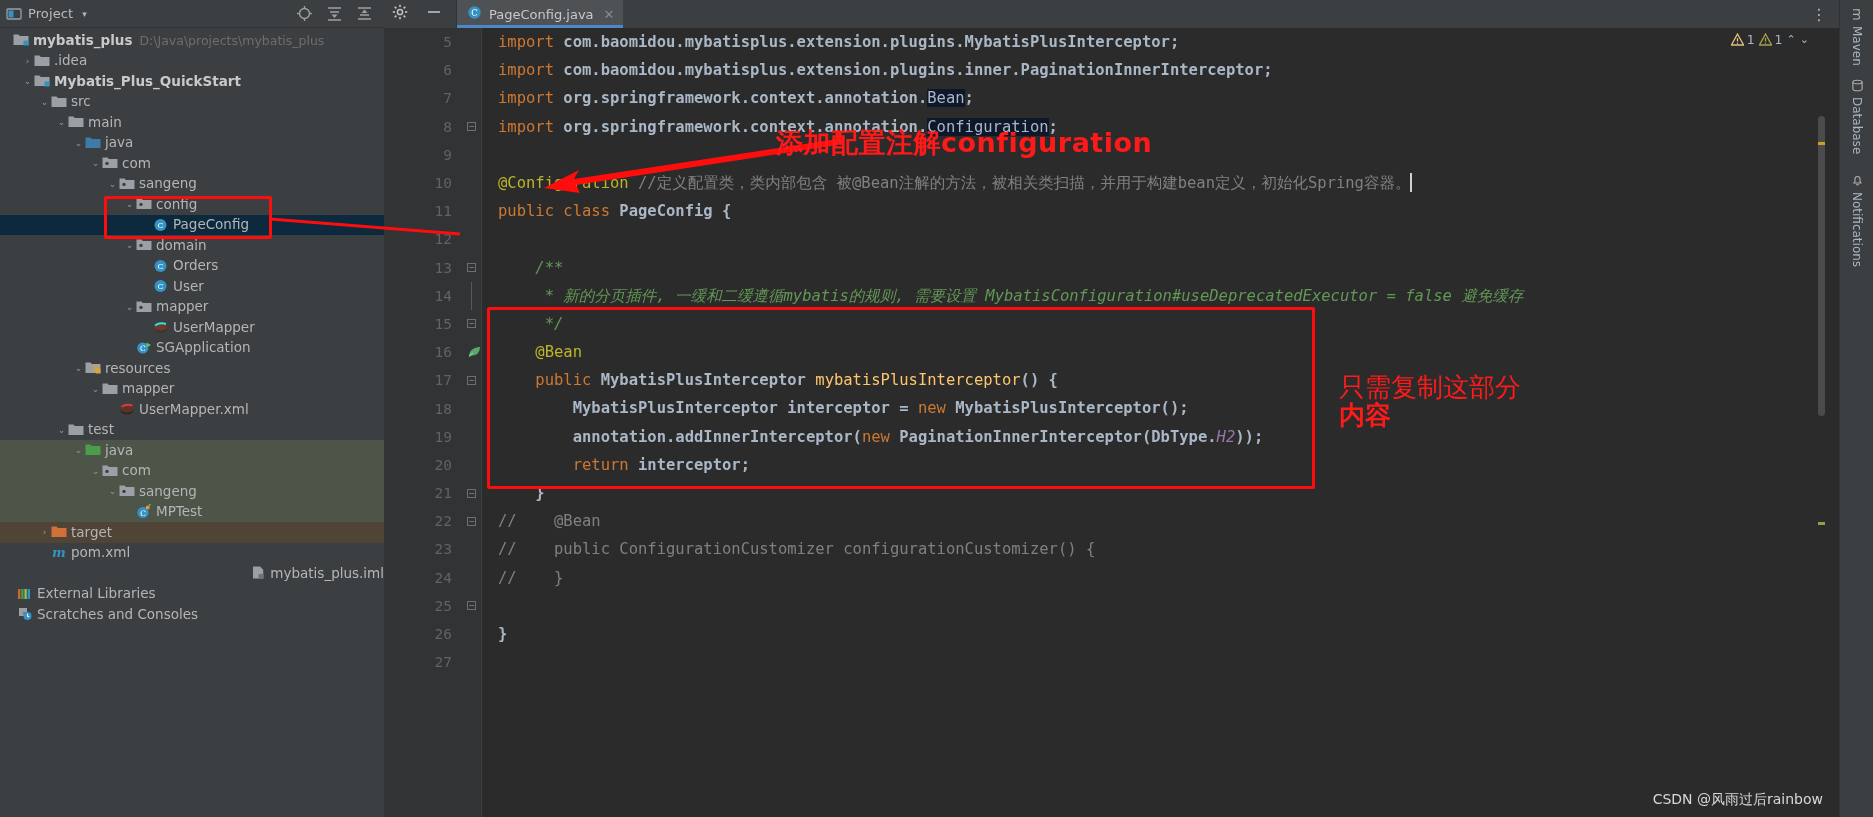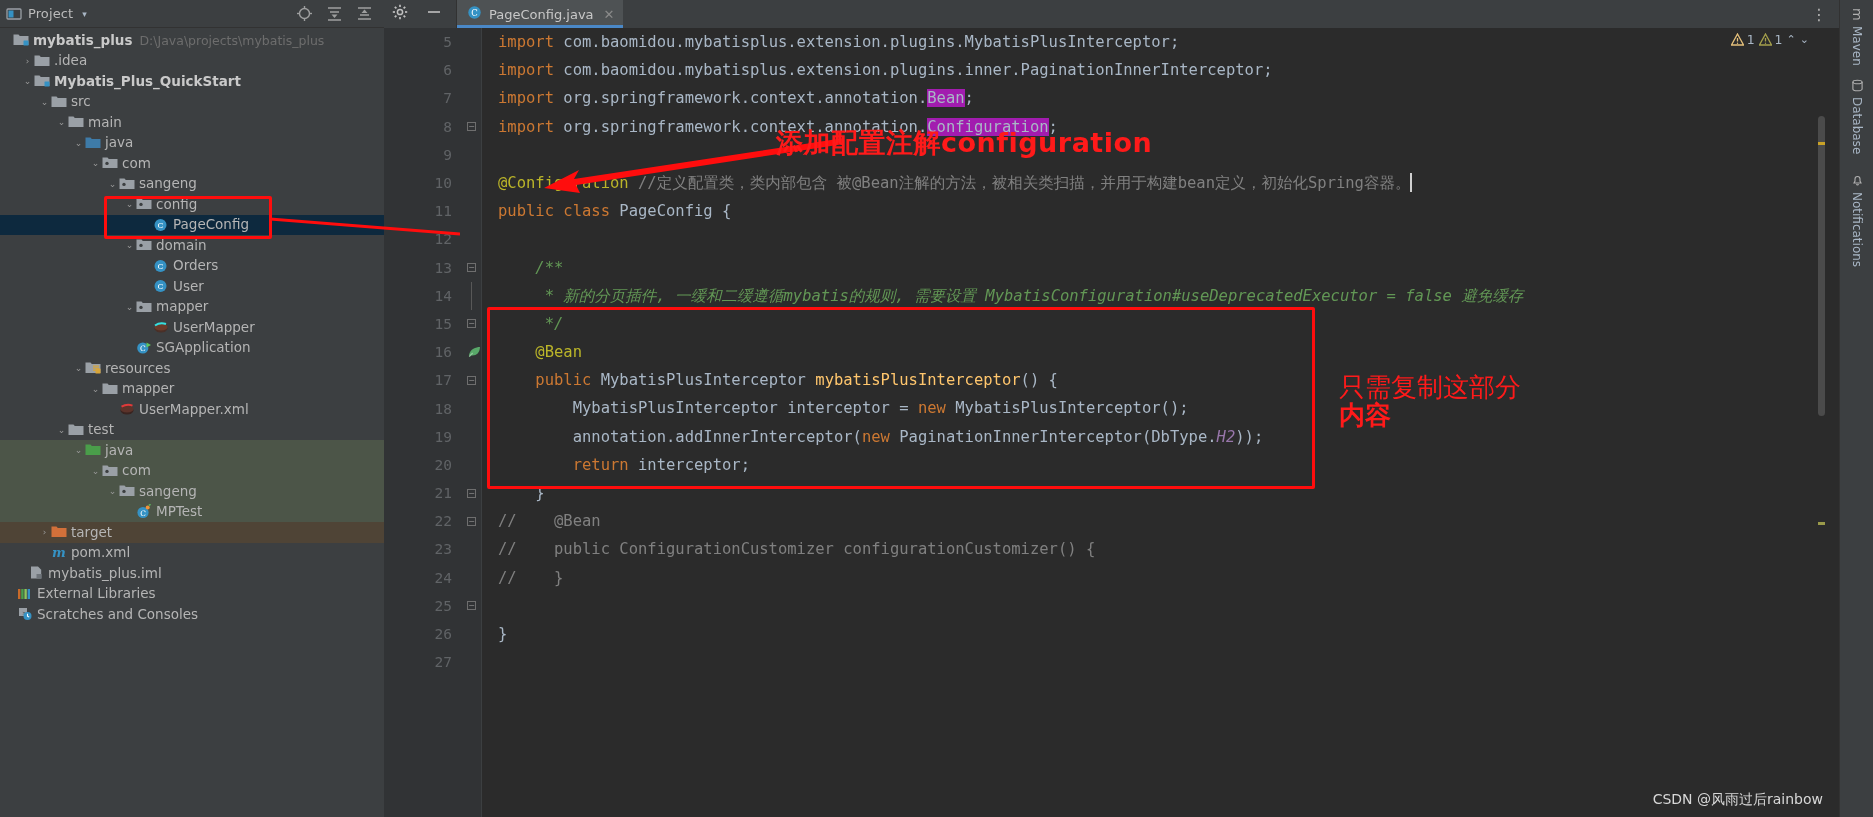--- a/index.html
+++ b/index.html
@@ -61,24 +61,24 @@
   .fold-bar { width:1px; height:28.2px; background:#585858; margin:0 auto; }
 
   #code { flex:1; position:relative; font-family:"DejaVu Sans Mono", monospace;
           font-size:15.5px; padding-left: 16px; overflow:hidden; }
   .cl { height:28.2px; line-height:28.2px; white-space:pre; color:#a9b7c6; }
 
   .kw { color:#cc7832; }
   .ann { color:#bbb529; }
   .cmt { color:#808080; }
   .cmt-green { color:#629755; font-style: italic; }
-  .cls { color:#a9b7c6; }
+  .cls { color:#a9b7c6;font-weight:bold; }
   .mth { color:#ffc66d; }
   .fld { color:#9876aa; font-style: italic; }
-  .hl-y { background:#a21caf; color:#a9b7c6; }
+  .hl-y { background:#0f172a; color:#a9b7c6; }
 
   
   #warn-strip { position:absolute; right: 30px; top: 4px; display:flex; align-items:center; gap:4px; z-index:20; }
   .w-item { display:flex; align-items:center; gap:3px; color:#a9b7c6; font-size:12.5px; }
   #scroll-track { position:absolute; right:14px; top:0; width:13px; height:789px; }
   #scroll-thumb { position:absolute; right:14px; top:88px; width:7px; height:300px; background:#4b4b4b; border-radius:4px; }
 
   
   #rightbar { width: 34px; height:817px; background:#3c3f41; flex:none; position:relative;
               border-left:1px solid #323232; }
@@ -358,21 +358,21 @@
     </svg></span>
           <span class="lbl">target</span>
         </div>
         <div class="row" style="padding-left: 38px;">
           <span class="arrow none">·</span>
           <span class="ic"><svg width="16" height="15" viewBox="0 0 16 15">
               <text x="8" y="12" font-size="13" font-weight="bold" font-family="DejaVu Serif, serif" fill="#3592c4" text-anchor="middle" font-style="italic">m</text>
             </svg></span>
           <span class="lbl">pom.xml</span>
         </div>
-        <div class="row" style="padding-left: 15px;">
+        <div class="row" style="padding-left: 21px; justify-content: flex-end;">
           <span class="arrow none">·</span>
           <span class="ic"><svg width="16" height="15" viewBox="0 0 16 15">
               <path d="M3 1.5h7l3.2 3.2V13.5H3z" fill="#9aa0a6"></path>
               <rect x="8.5" y="9" width="5.2" height="4.6" fill="#6e747a"></rect>
             </svg></span>
           <span class="lbl">mybatis_plus.iml</span>
         </div>
         <div class="row" style="padding-left: 4px;">
           <span class="arrow none">·</span>
           <span class="ic"><svg width="16" height="15" viewBox="0 0 16 15">

